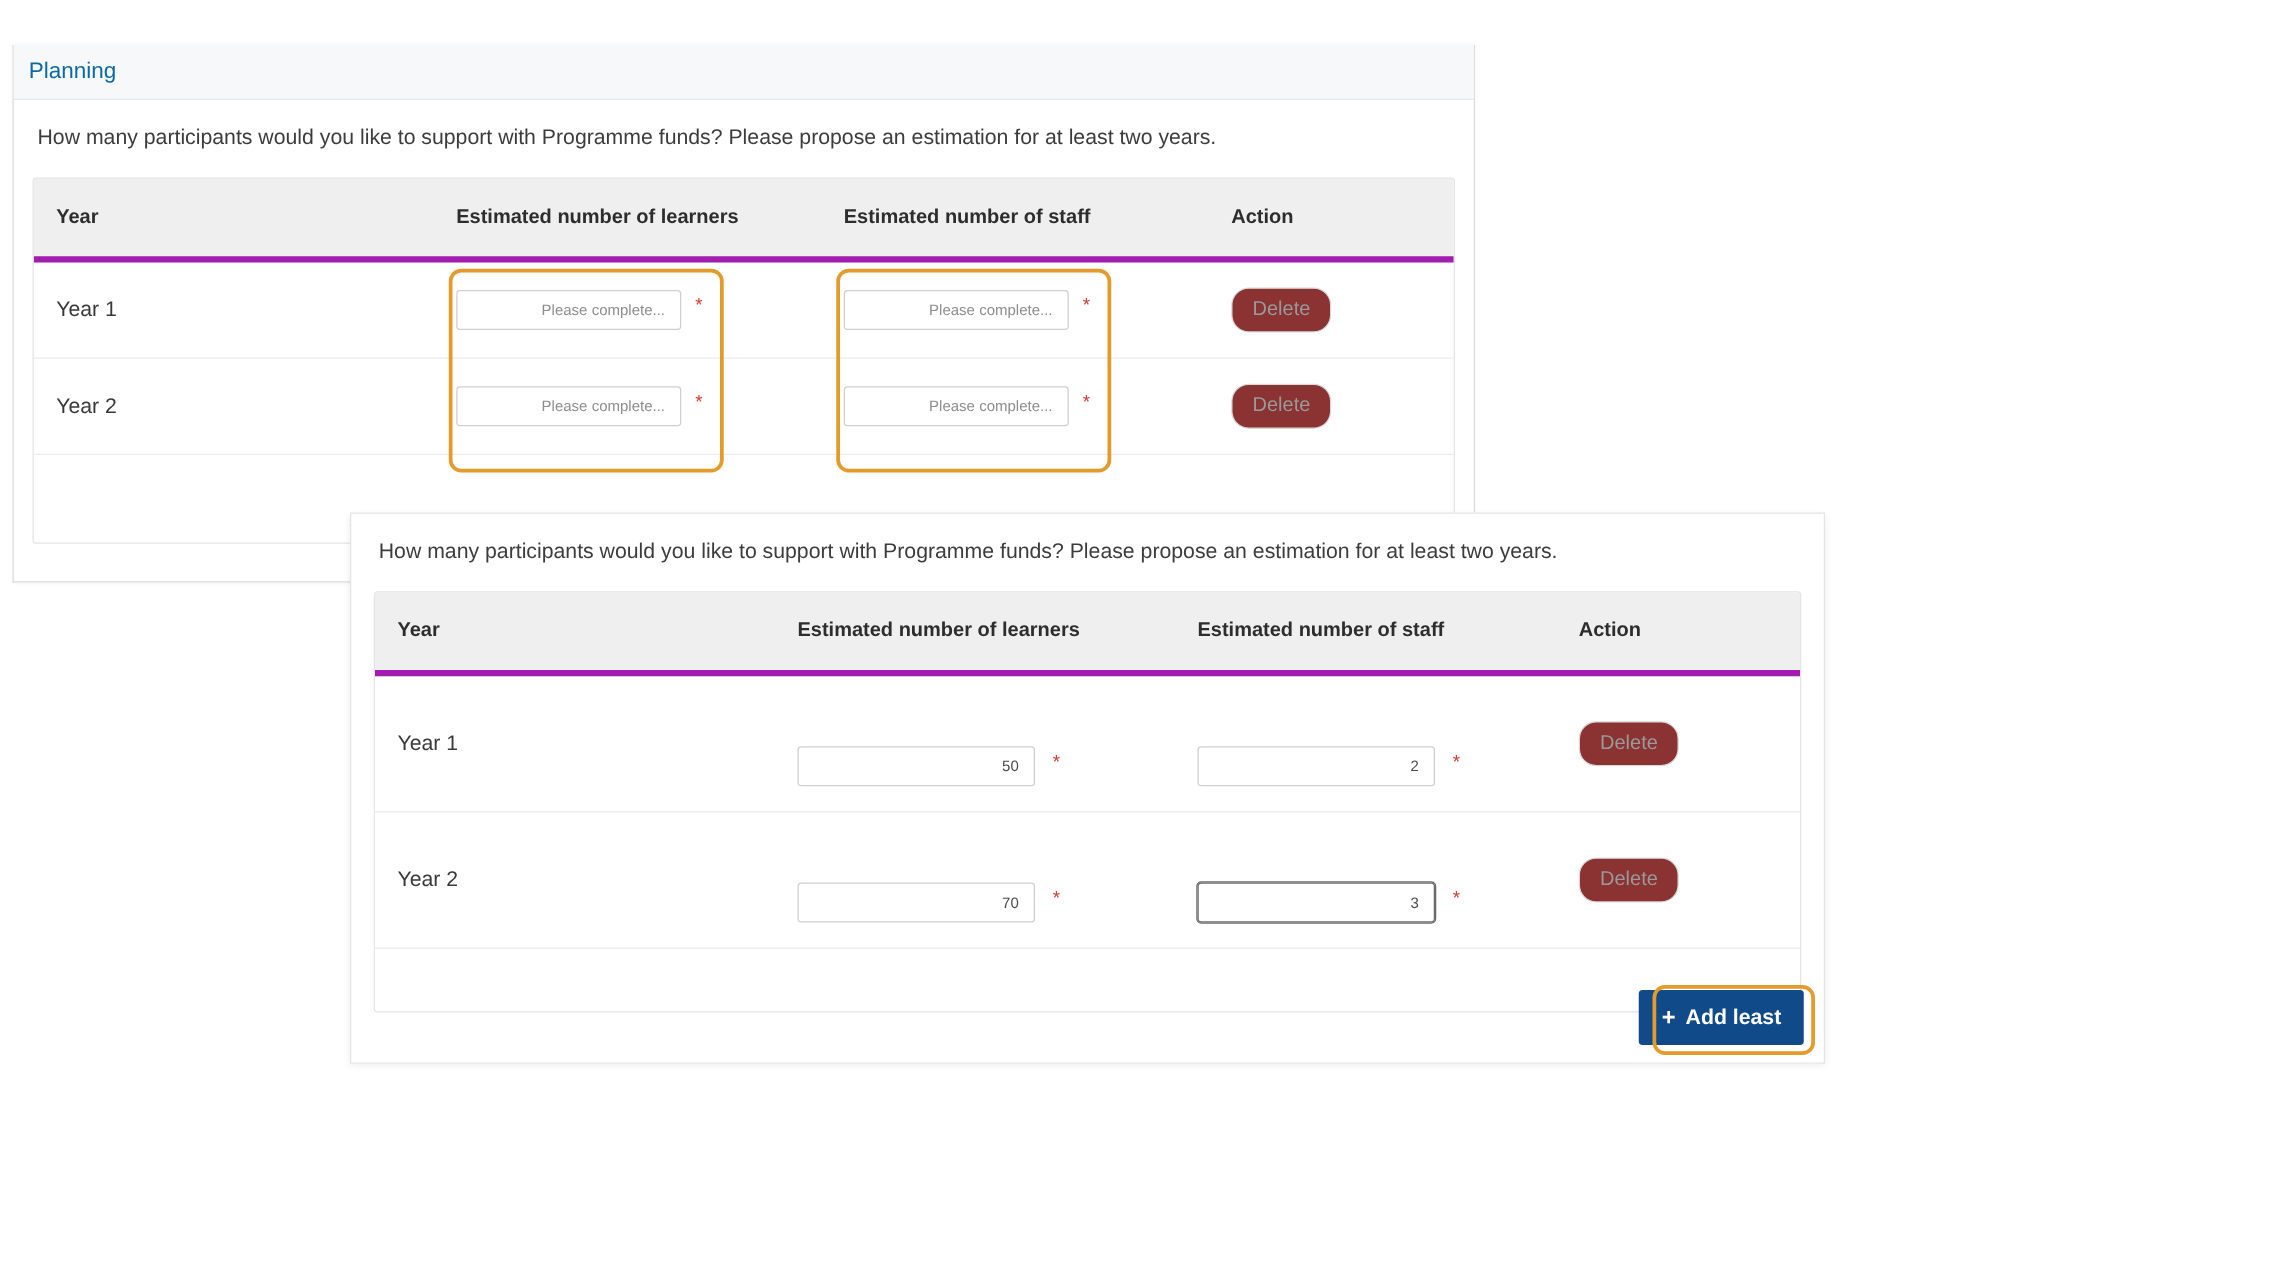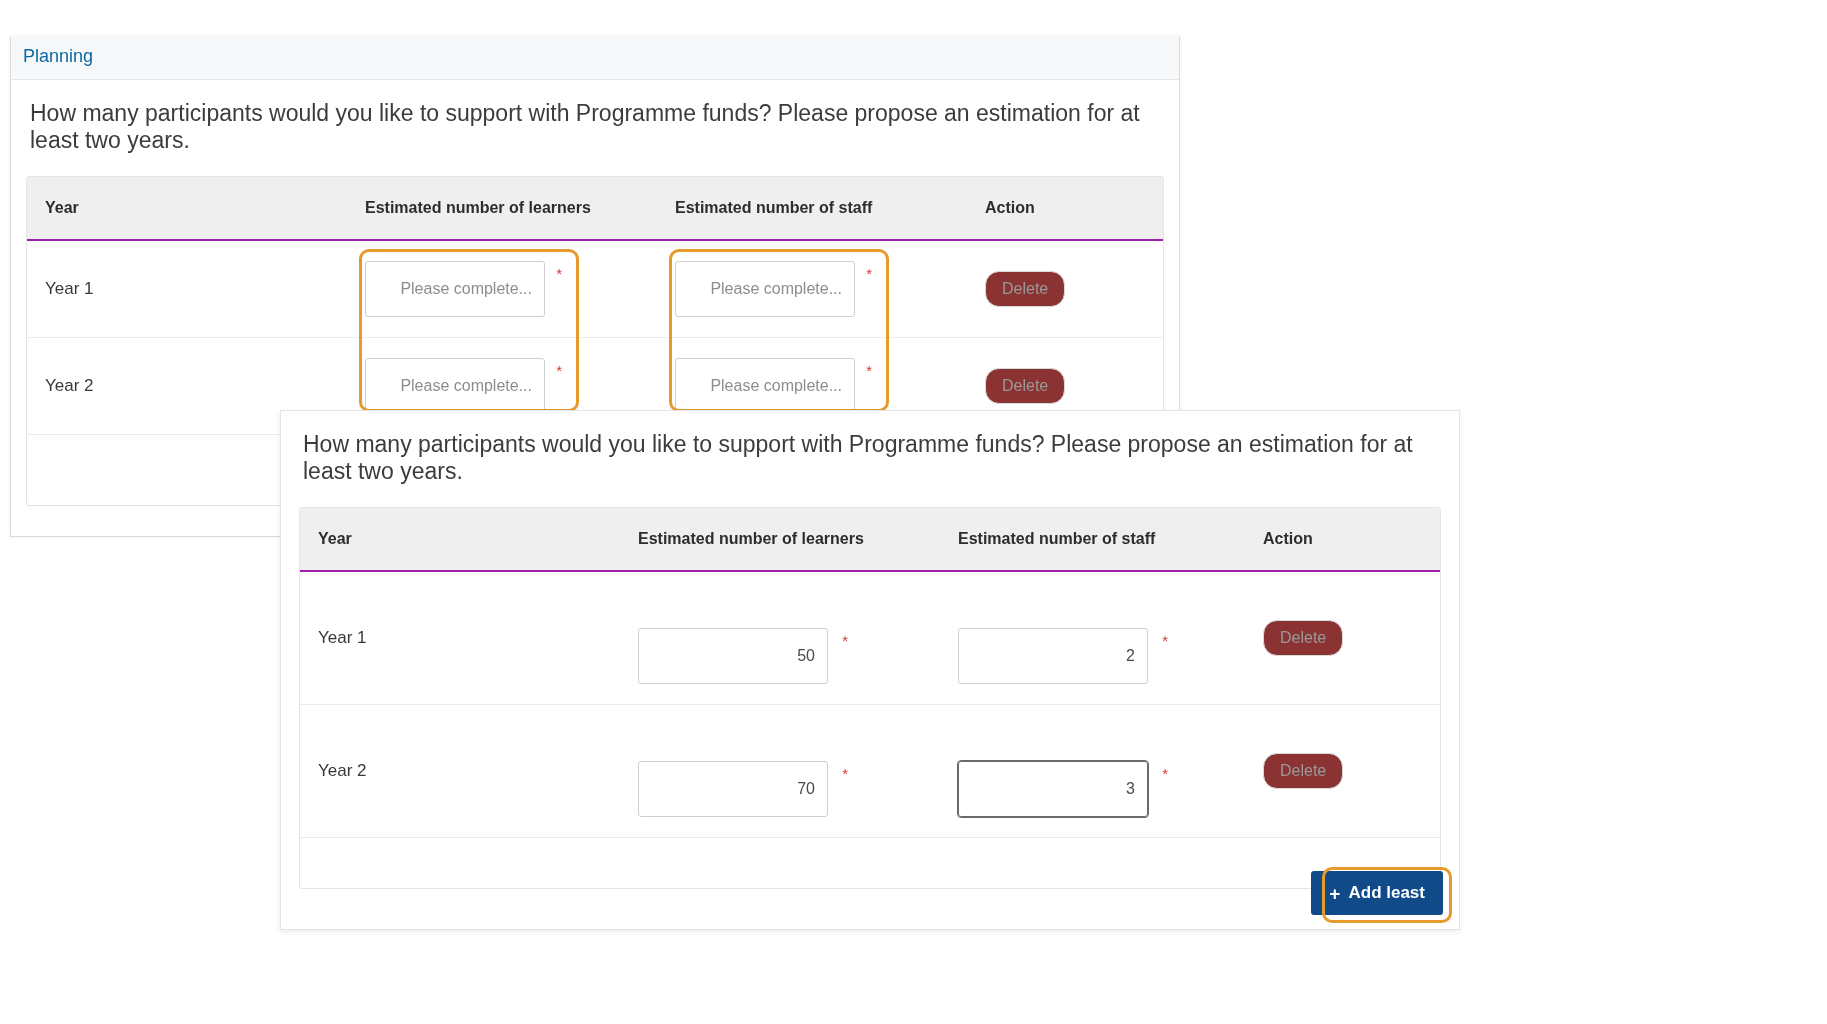--- a/index.html
+++ b/index.html
@@ -35,41 +35,41 @@
     font-size: 18px;
     font-weight: 400;
   }
 
   .panel-1-body {
     padding: 20px 15px 30px 15px;
   }
 
   .question {
     color: #3c3c3c;
-    font-size: 23px;
+    font-size: 17px;
     margin-bottom: 22px;
     padding-left: 4px;
   }
 
   
   .card {
     border: 1px solid #e4e4e4;
     border-radius: 3px;
     overflow: hidden;
   }
 
   .thead {
     display: grid;
     align-items: center;
     background: #efefef;
     color: #2d2d2d;
     font-weight: 700;
     font-size: 16px;
     padding: 22px 18px;
-    border-bottom: 2px solid #a21caf;
+    border-bottom: 5px solid #a21caf;
   }
   .cols-a { grid-template-columns: 320px 310px 310px 190px; }
   .trow {
     display: grid;
     align-items: center;
     padding: 20px 18px;
     border-bottom: 1px solid #ececec;
   }
   .trow:last-child { border-bottom: none; }
 
@@ -77,25 +77,25 @@
     color: #393939;
     font-size: 17px;
   }
 
   .input-wrap {
     position: relative;
     width: 185px;
   }
   .tinput {
     width: 180px;
-    height: 56px;
+    height: 32px;
     border: 1px solid #cfcfcf;
     border-radius: 3px;
     background: #ffffff;
-    font-size: 16px;
+    font-size: 12px;
     color: #4a4a4a;
     padding: 0 12px;
     text-align: right;
   }
   .tinput::placeholder {
     color: #8d8d8d;
     text-align: right;
   }
   .focused {
     border: 1px solid #6a6a6a;

